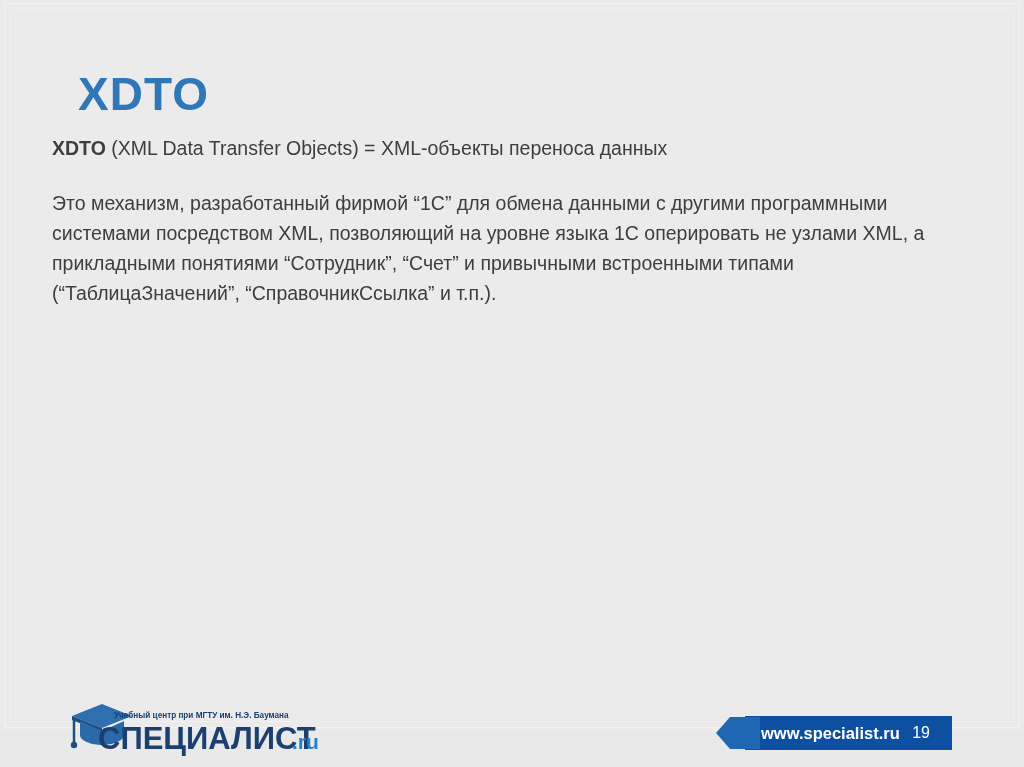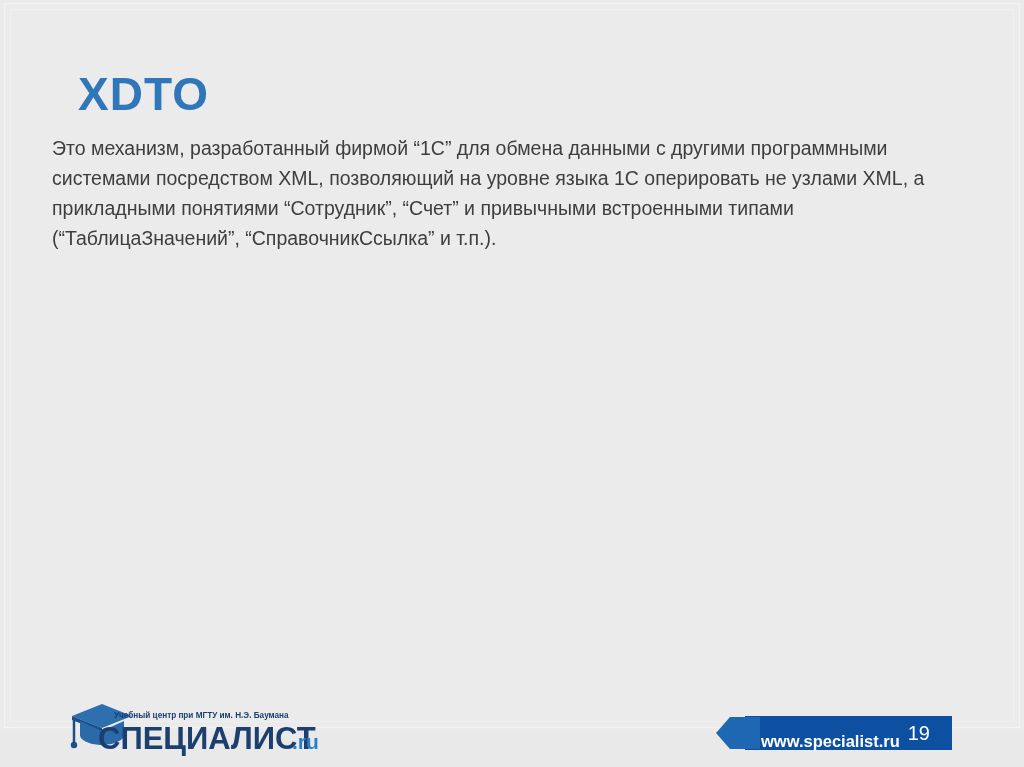--- a/index.html
+++ b/index.html
@@ -108,48 +108,49 @@
     left: 0;
     top: 1px;
     width: 44px;
     height: 32px;
     background: #1e68b3;
     clip-path: polygon(14px 0, 44px 0, 44px 32px, 14px 32px, 0 16px);
   }
   .urlbar-text {
     position: absolute;
     left: 45px;
-    top: 8px;
+    top: 0;
     height: 34px;
     line-height: 34px;
     color: #ffffff;
     font-size: 16.5px;
     font-weight: bold;
   }
   .urlbar-page {
     position: absolute;
     right: 22px;
     top: 0;
     height: 34px;
     line-height: 34px;
     color: #ffffff;
-    font-size: 20px;
+    font-size: 16px;
   }
 </style>
 </head>
 <body>
 
 <div class="slide">
 
   <div class="frame-outer"></div>
   <div class="frame-inner"></div>
 
   <h1 class="title">XDTO</h1>
 
   <div class="body-block">
+    <p class="para lead"><span class="b">XDTO</span><span> (XML Data Transfer Objects) = XML-объекты переноса данных</span></p>
     <p class="para">Это механизм, разработанный фирмой “1С” для обмена данными с другими программными системами посредством XML, позволяющий на уровне языка 1С оперировать не узлами XML, а прикладными понятиями “Сотрудник”, “Счет” и привычными встроенными типами (“ТаблицаЗначений”, “СправочникСсылка” и т.п.).</p>
   </div>
 
   <div class="logo">
     <svg width="250" height="58" viewBox="0 0 250 58" xmlns="http://www.w3.org/2000/svg" aria-hidden="true">
 
       <g>
         <polygon points="2,14 32,2 62,14 32,26" fill="#2e6fb0"></polygon>
         <polygon points="2,14 32,26 32,30 2,18" fill="#1b4f86"></polygon>
         <path d="M10 19 L10 33 C10 39 22 43 32 43 C42 43 54 39 54 33 L54 19 L32 29 Z" fill="#2a6aa9"></path>

